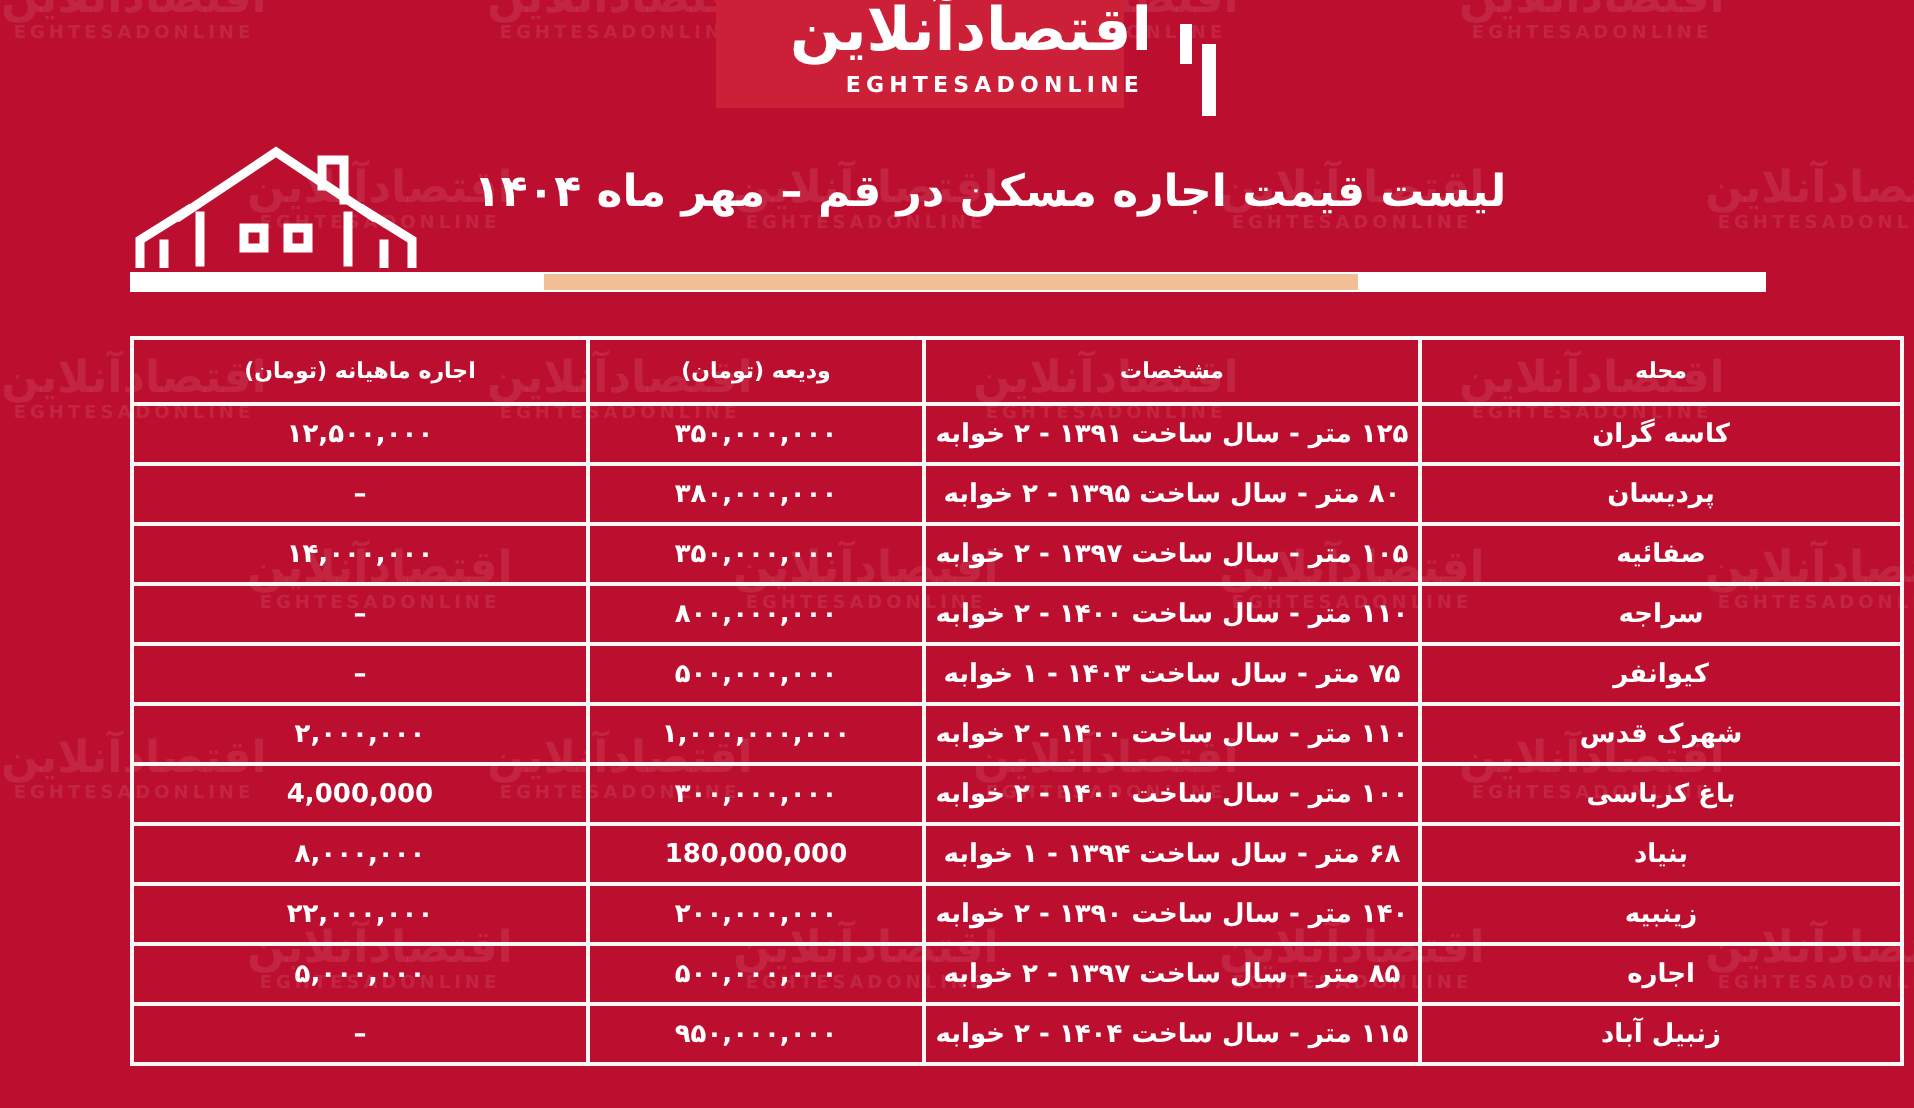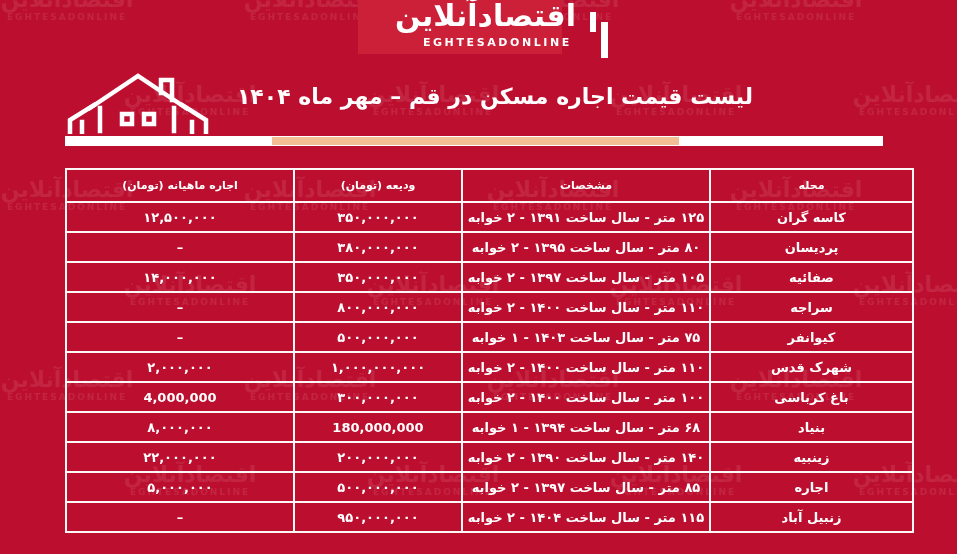--- a/index.html
+++ b/index.html
@@ -35,21 +35,21 @@
   .rent-table{
     position:absolute;left:65px;top:168px;width:818px;
     border-collapse:collapse;table-layout:fixed;direction:rtl;
   }
   .rent-table th,.rent-table td{
     border:2px solid #FDF7F5;color:#fff;font-weight:bold;text-align:center;
     padding:0;overflow:hidden;white-space:nowrap;
   }
   .rent-table th{height:31px;font-size:11px;}
   .rent-table td{height:28px;font-size:13px;}
-  .col-neighborhood{width:203px;}
+  .col-neighborhood{width:241px;}
   .col-specs{width:248px;}
   .col-deposit{width:168px;}
   .col-rent{width:228px;}
 </style>
 </head>
 <body>
 
 <div class="page">
 
   <div class="watermark-layer">

